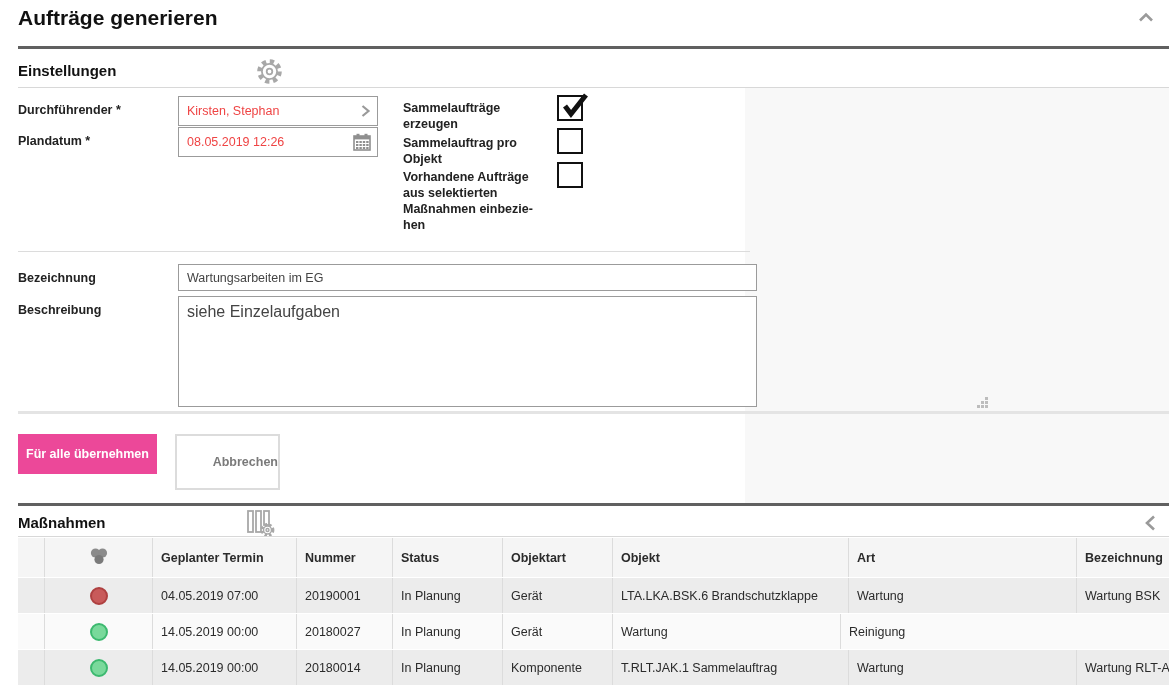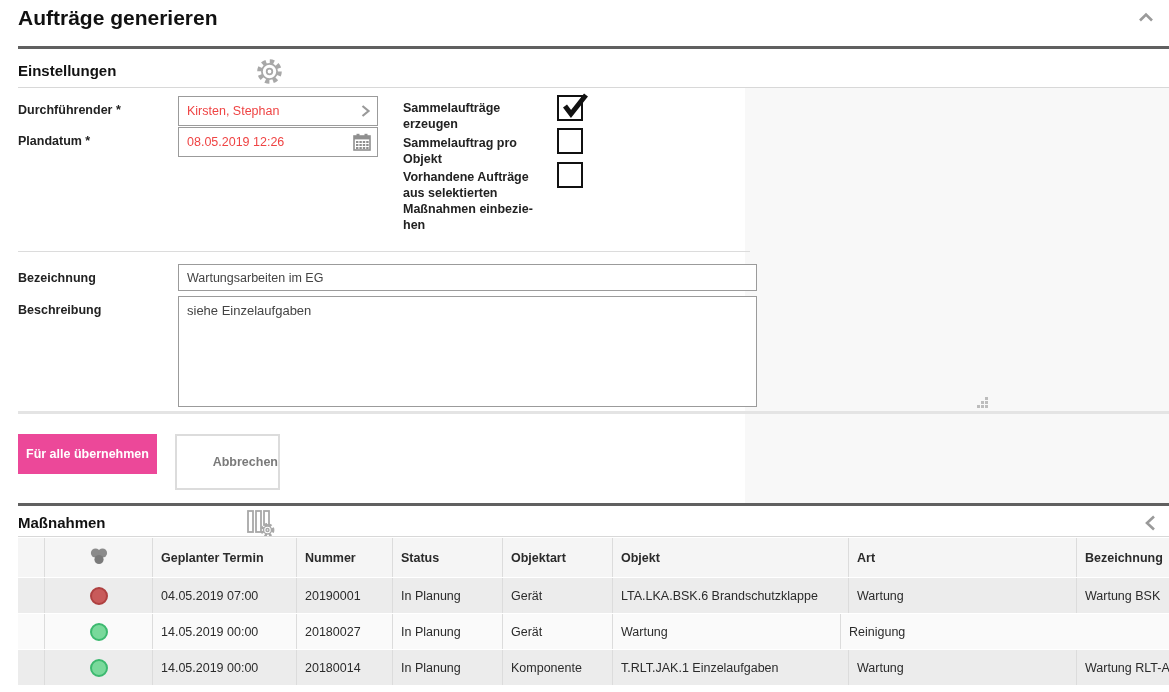--- a/index.html
+++ b/index.html
@@ -22,21 +22,21 @@
   .field-label { font-size:12.5px; font-weight:bold; color:#222; }
 
   .text-input { height:30px; border:1px solid #9b9b9b; background:#fff;
     font-family:inherit; font-size:12.5px; color:#ef4444; padding:0 26px 0 8px; width:200px; }
   .input-wrap { width:200px; height:30px; }
   .input-icon { position:absolute; right:7px; top:8px; }
 
   .wide-input { width:579px; height:27px; border:1px solid #9b9b9b; background:#fff;
     font-family:inherit; font-size:12.5px; color:#444; padding:12px 8px; }
   .desc-area { width:579px; height:111px; border:1px solid #9b9b9b; background:#fff;
-    font-family:inherit; font-size:13px; color:#444; padding:6px 8px; resize:none; overflow:hidden; }
+    font-family:inherit; font-size:16px; color:#444; padding:6px 8px; resize:none; overflow:hidden; }
   .grip { right:181px; top:394px; pointer-events:none; }
 
   .cb-label { font-size:12.5px; font-weight:bold; color:#222; white-space:pre-line; line-height:16px; width:152px; }
   .checkbox { width:26px; height:26px; border:2px solid #111; background:#fff; cursor:pointer; }
   .checkbox svg { display:none; position:absolute; left:1px; top:-6px; }
   .checkbox.checked svg { display:block; }
 
   .sep-mid { left:18px; width:732px; height:1px; background:#dcdcdc; }
   .sep-thick { left:18px; right:0; height:3px; background:#e4e4e4; }
 
@@ -251,19 +251,19 @@
 
     <div class="trow tdata row-a">
       <div class="cell c-sel"></div>
       <div class="cell c-dot">
           <span class="dot" style="background: rgb(121, 217, 155); border-color: rgb(60, 185, 111);"></span>
         </div>
       <div class="cell c-termin">14.05.2019 00:00</div>
       <div class="cell c-nummer">20180014</div>
       <div class="cell c-status">In Planung</div>
       <div class="cell c-objart">Komponente</div>
-      <div class="cell c-objekt">T.RLT.JAK.1 Einzelaufgaben</div>
+      <div class="cell c-objekt">T.RLT.JAK.1 Sammelauftrag</div>
       <div class="cell c-art">Wartung</div>
       <div class="cell c-bez">Wartung RLT-An</div>
     </div>
   </div>
 
 </div>
 
 </body></html>

